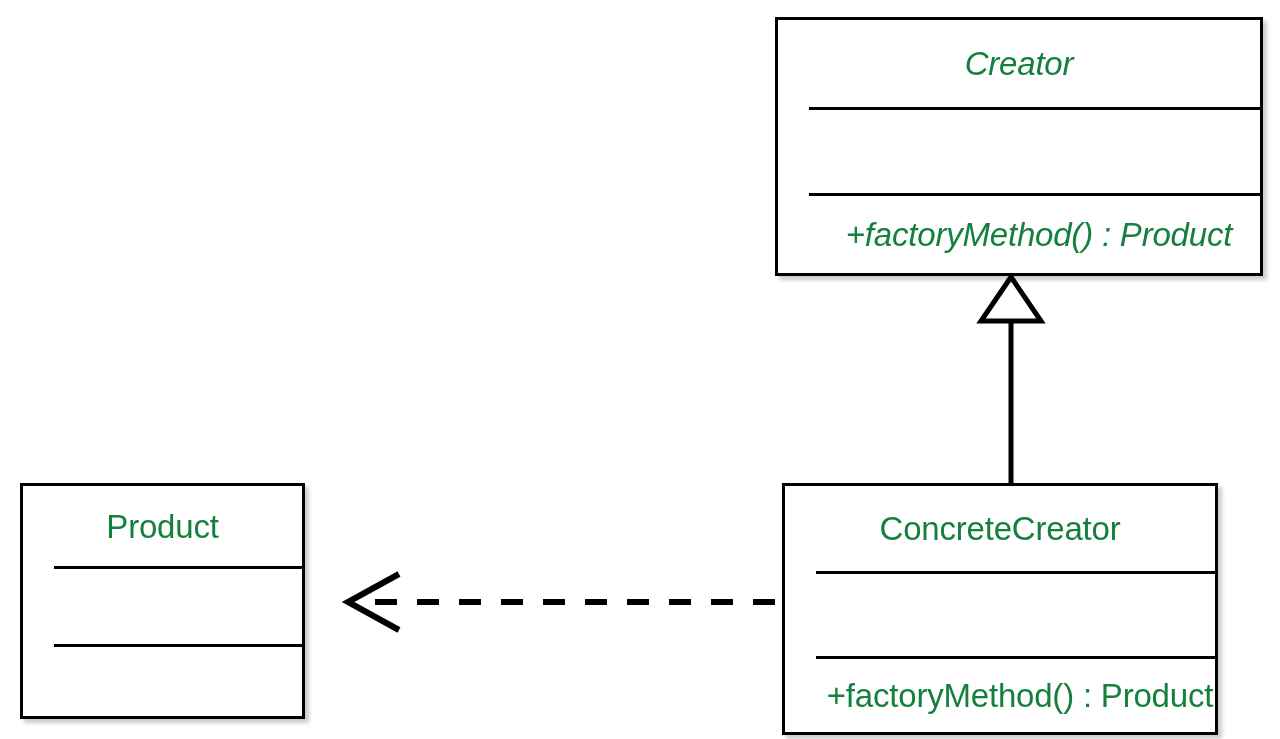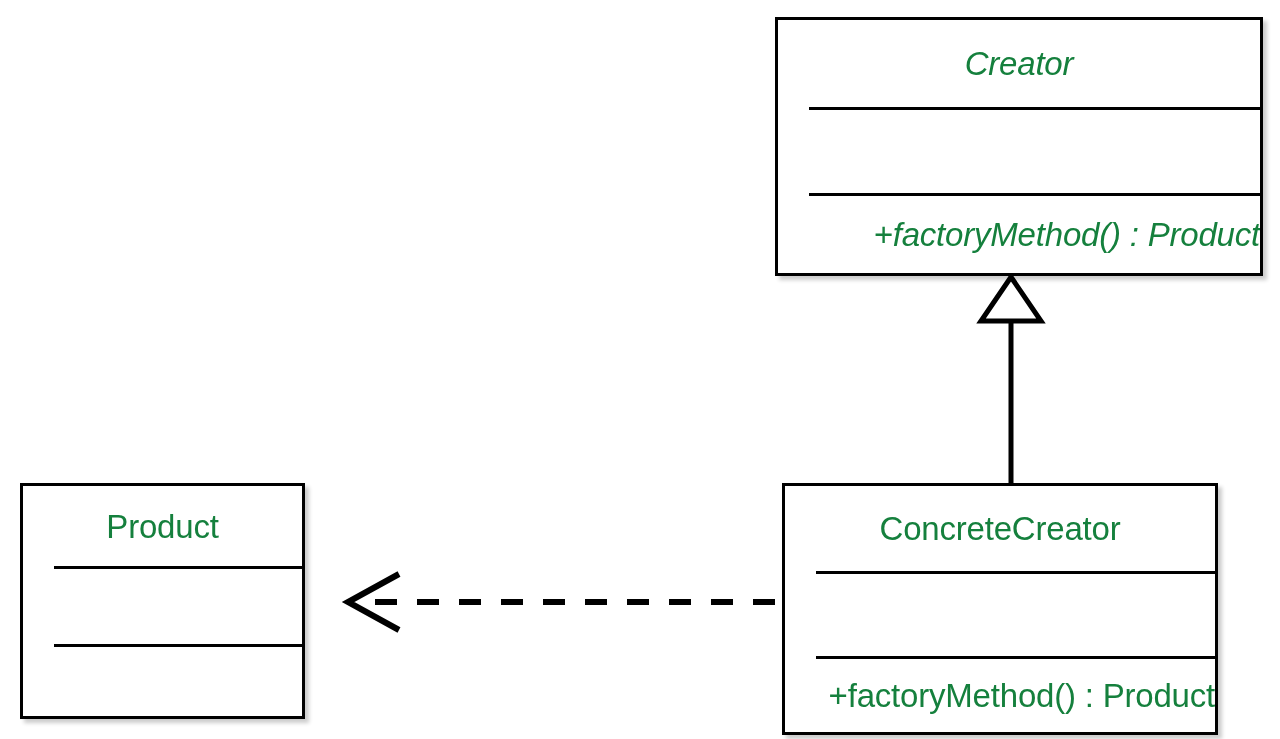--- a/index.html
+++ b/index.html
@@ -35,21 +35,21 @@
     white-space: nowrap;
   }
   .uml-compartment + .uml-compartment {
     border-top: 3px solid #000000;
   }
   .compartment-name {
     justify-content: center;
   }
   .compartment-attrs,
   .compartment-ops {
-    justify-content: flex-end;
+    justify-content: center;
     padding-left: 9px;
     margin-left: 31px;
   }
   .uml-text {
     font-size: 33px;
     line-height: 1;
     color: #15803d;
     letter-spacing: -0.2px;
   }
   .italic .uml-text {

